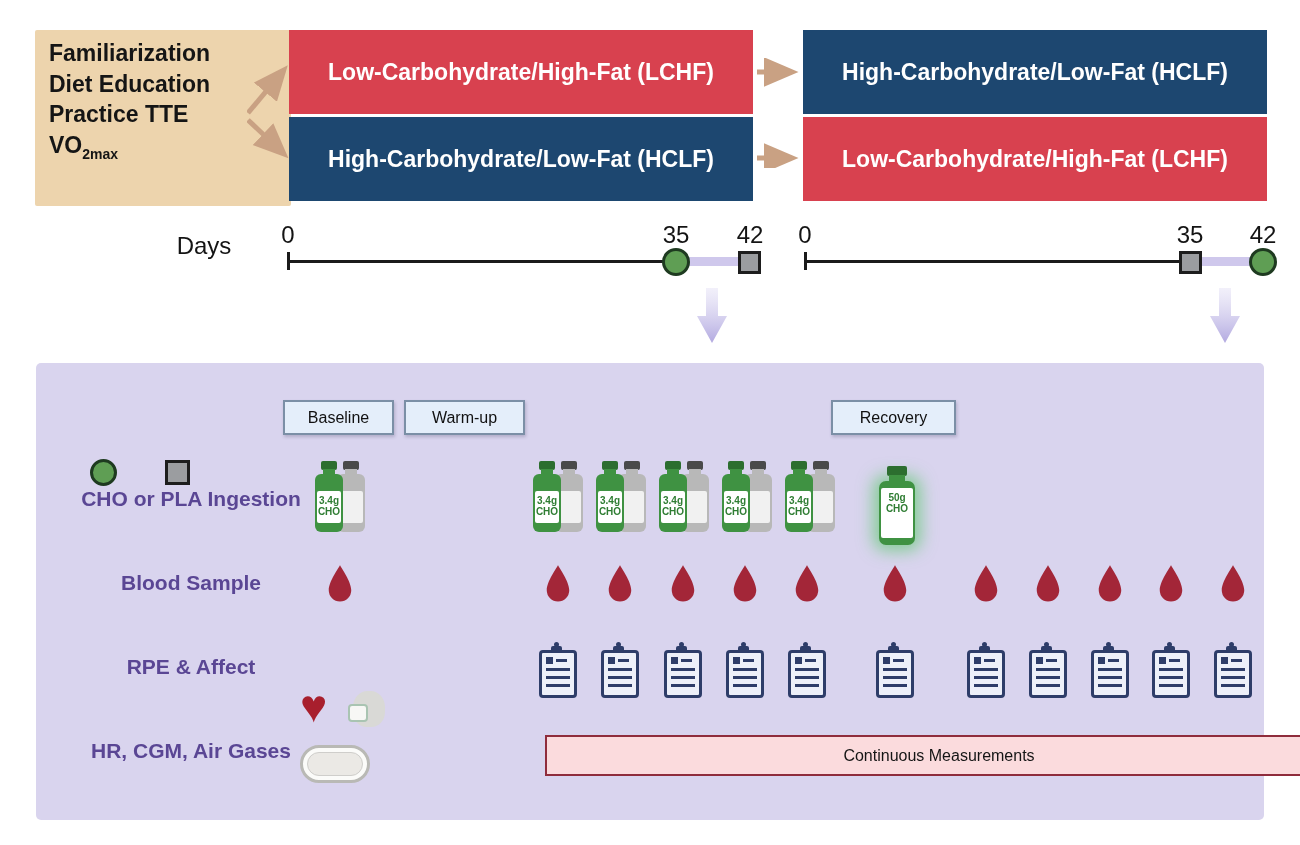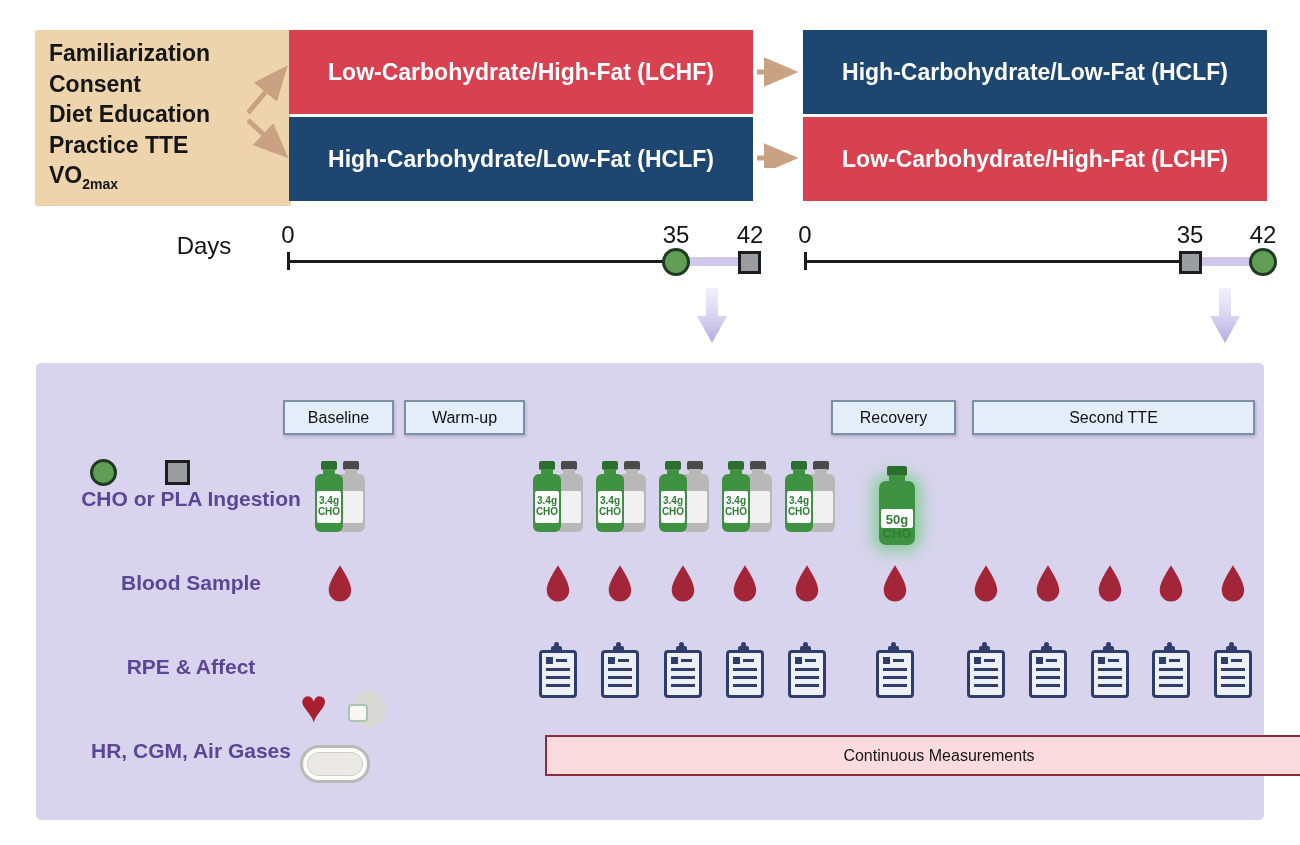--- a/index.html
+++ b/index.html
@@ -62,21 +62,21 @@
   .bottle.green .cap{background:#2c6e2f;}
   .blabel{position:absolute;left:2px;right:2px;top:17px;height:32px;background:#ffffff;
     border-radius:2px;color:#2f7d33;font-weight:700;font-size:10px;line-height:1.1;
     text-align:center;padding-top:4px;box-sizing:border-box;}
   .bottle-big{position:absolute;width:36px;height:64px;background:var(--bottle_green);
     border-radius:7px;box-shadow:0 0 16px 6px rgba(80,200,95,.6);}
   .bottle-big::after{content:"";position:absolute;top:-6px;left:50%;transform:translateX(-50%);
     width:16px;height:8px;background:inherit;}
   .bottle-big .cap{position:absolute;top:-15px;left:50%;transform:translateX(-50%);
     width:20px;height:10px;border-radius:2px;background:#2c6e2f;}
-  .bottle-big .blabel{top:28px;height:19px;font-size:13px;}
+  .bottle-big .blabel{top:7px;height:50px;font-size:10px;}
 
   .icon-group{position:absolute;display:flex;justify-content:space-between;align-items:flex-end;}
 
   
   .drop{width:30px;height:42px;}
   .drop path{fill:var(--blood_red);}
 
   
   .clipboard{position:relative;width:32px;height:42px;border:3px solid var(--clip_navy);
     border-radius:4px;background:#edf0f9;box-sizing:content-box;}
@@ -105,21 +105,20 @@
     background:var(--pink_fill);border:2px solid var(--pink_border);box-sizing:border-box;
     display:flex;align-items:center;justify-content:center;font-size:16px;color:#151515;}
 </style>
 </head>
 <body>
 
 <div class="canvas">
 
   <div class="intro-box">
     <div class="intro-line">Familiarization</div>
-    <div class="intro-line">Consent</div>
     <div class="intro-line">Diet Education</div>
     <div class="intro-line">Practice TTE</div>
     <div class="intro-line"><span>VO</span><sub>2max</sub></div>
   </div>
 
   <svg class="arrow-svg" style="left:247px;top:58px;" width="46" height="104" viewBox="0 0 46 104">
     <defs>
         <marker id="ah-a" markerWidth="8" markerHeight="8" refX="5.5" refY="3" orient="auto">
           <path d="M0,0 L7,3 L0,6 Z" fill="#c9a183"></path>
         </marker>
@@ -181,21 +180,20 @@
         </linearGradient>
       </defs>
     <path d="M12 0 h12 v28 h9 L18 55 3 28 h9 Z" fill="url(#grad-b)"></path>
   </svg>
 
   <div class="panel">
 
     <div class="phase" style="left:247px;width:111px;">Baseline</div>
     <div class="phase" style="left:368px;width:121px;">Warm-up</div>
     <div class="phase" style="left:795px;width:125px;">Recovery</div>
-    <div class="phase" style="left:936px;width:283px;">Second TTE</div>
 
     <div class="legend-circle"></div>
     <div class="legend-square"></div>
 
     <div class="row-label" style="top:124px;">CHO or PLA Ingestion</div>
     <div class="row-label" style="top:208px;">Blood Sample</div>
     <div class="row-label" style="top:292px;">RPE &amp; Affect</div>
     <div class="row-label" style="top:376px;">HR, CGM, Air Gases</div>
 
     <div style="position:absolute;left:279px;top:92px;">

